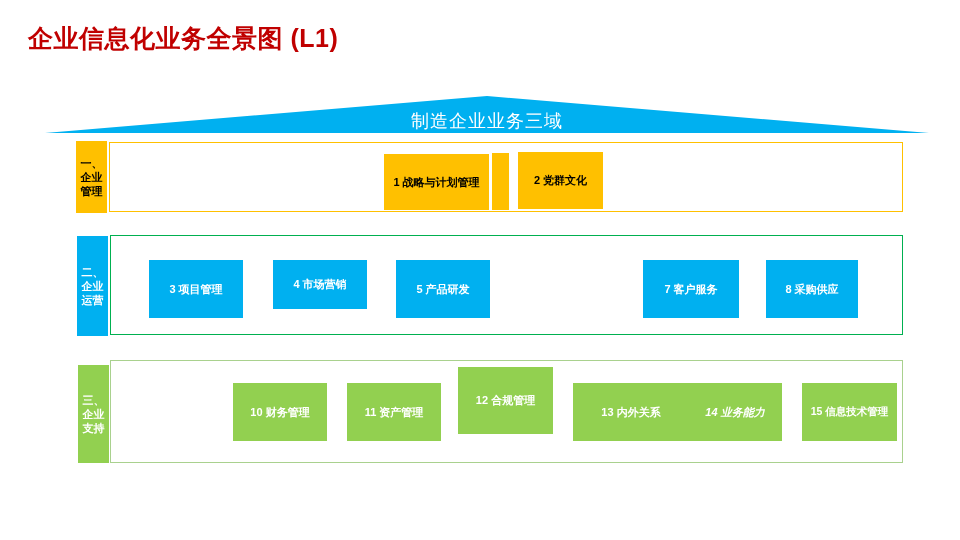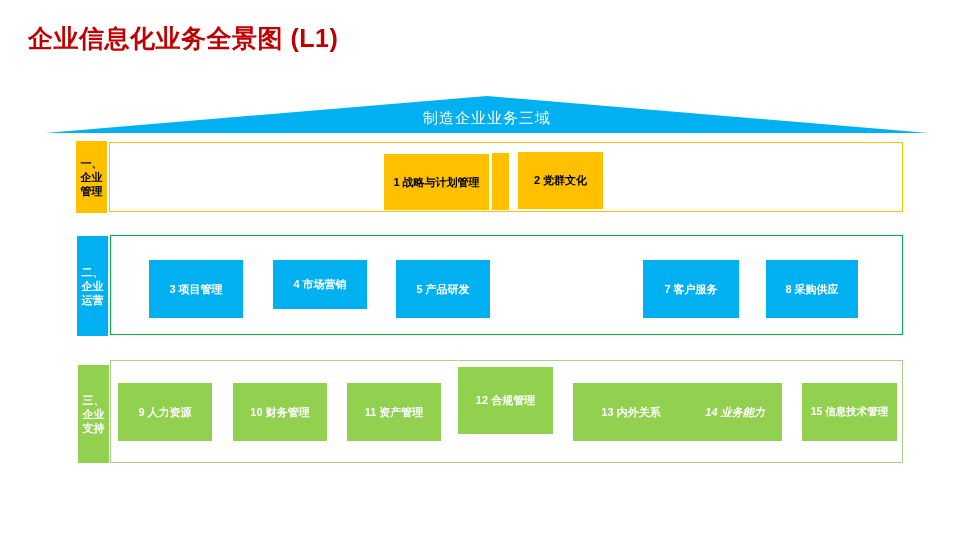--- a/index.html
+++ b/index.html
@@ -7,21 +7,21 @@
     position:relative;width:960px;height:540px;background:#ffffff;overflow:hidden;
     font-family:"Liberation Sans","DejaVu Sans",sans-serif;
   }
   .slide-title{
     position:absolute;left:28px;top:22px;
     font-size:25px;font-weight:bold;color:#C00000;letter-spacing:0.5px;
   }
   .roof-svg{position:absolute;left:0;top:0;}
   .roof-label{
     position:absolute;left:45px;top:109px;width:884px;
-    text-align:center;color:#ffffff;font-size:15px;letter-spacing:1px;
+    text-align:center;color:#ffffff;font-size:18px;letter-spacing:1px;
   }
   .tab{
     position:absolute;display:flex;align-items:center;justify-content:center;
     text-align:center;font-size:11px;font-weight:bold;line-height:14px;
     white-space:pre-line;
   }
   .panel{position:absolute;background:#ffffff;box-sizing:border-box;}
   .panel.row1{border:1.5px solid #FFC000;}
   .panel.row2{border:1.5px solid #00B050;}
   .panel.row3{border:1.5px solid #A9D18E;}
@@ -60,21 +60,20 @@
   <div class="box bg-blue" style="left:149px;top:260px;width:94px;height:58px;">3 项目管理</div>
   <div class="box bg-blue" style="left:273px;top:260px;width:94px;height:49px;">4 市场营销</div>
   <div class="box bg-blue" style="left:396px;top:260px;width:94px;height:58px;">5 产品研发</div>
   <div class="box bg-blue" style="left:643px;top:260px;width:96px;height:58px;">7 客户服务</div>
   <div class="box bg-blue" style="left:766px;top:260px;width:92px;height:58px;">8 采购供应</div>
 
   <div class="tab bg-green" style="left:78px;top:365px;width:31px;height:98px;">三、
 企业
 支持</div>
   <div class="panel row3" style="left:110px;top:360px;width:793px;height:103px;"></div>
-  <div class="box bg-green" style="left:118px;top:383px;width:94px;height:58px;">9 人力资源</div>
   <div class="box bg-green" style="left:233px;top:383px;width:94px;height:58px;">10 财务管理</div>
   <div class="box bg-green" style="left:347px;top:383px;width:94px;height:58px;">11 资产管理</div>
   <div class="box bg-green" style="left:458px;top:367px;width:95px;height:67px;">12 合规管理</div>
   <div class="box bg-green" style="left:573px;top:383px;width:116px;height:58px;">13 内外关系</div>
   <div class="box bg-green" style="left:688px;top:383px;width:94px;height:58px;font-style:italic;">14 业务能力</div>
   <div class="box bg-green" style="left:802px;top:383px;width:95px;height:58px;font-size:10.5px;">15 信息技术管理</div>
 
 </div>
 
 </body></html>

